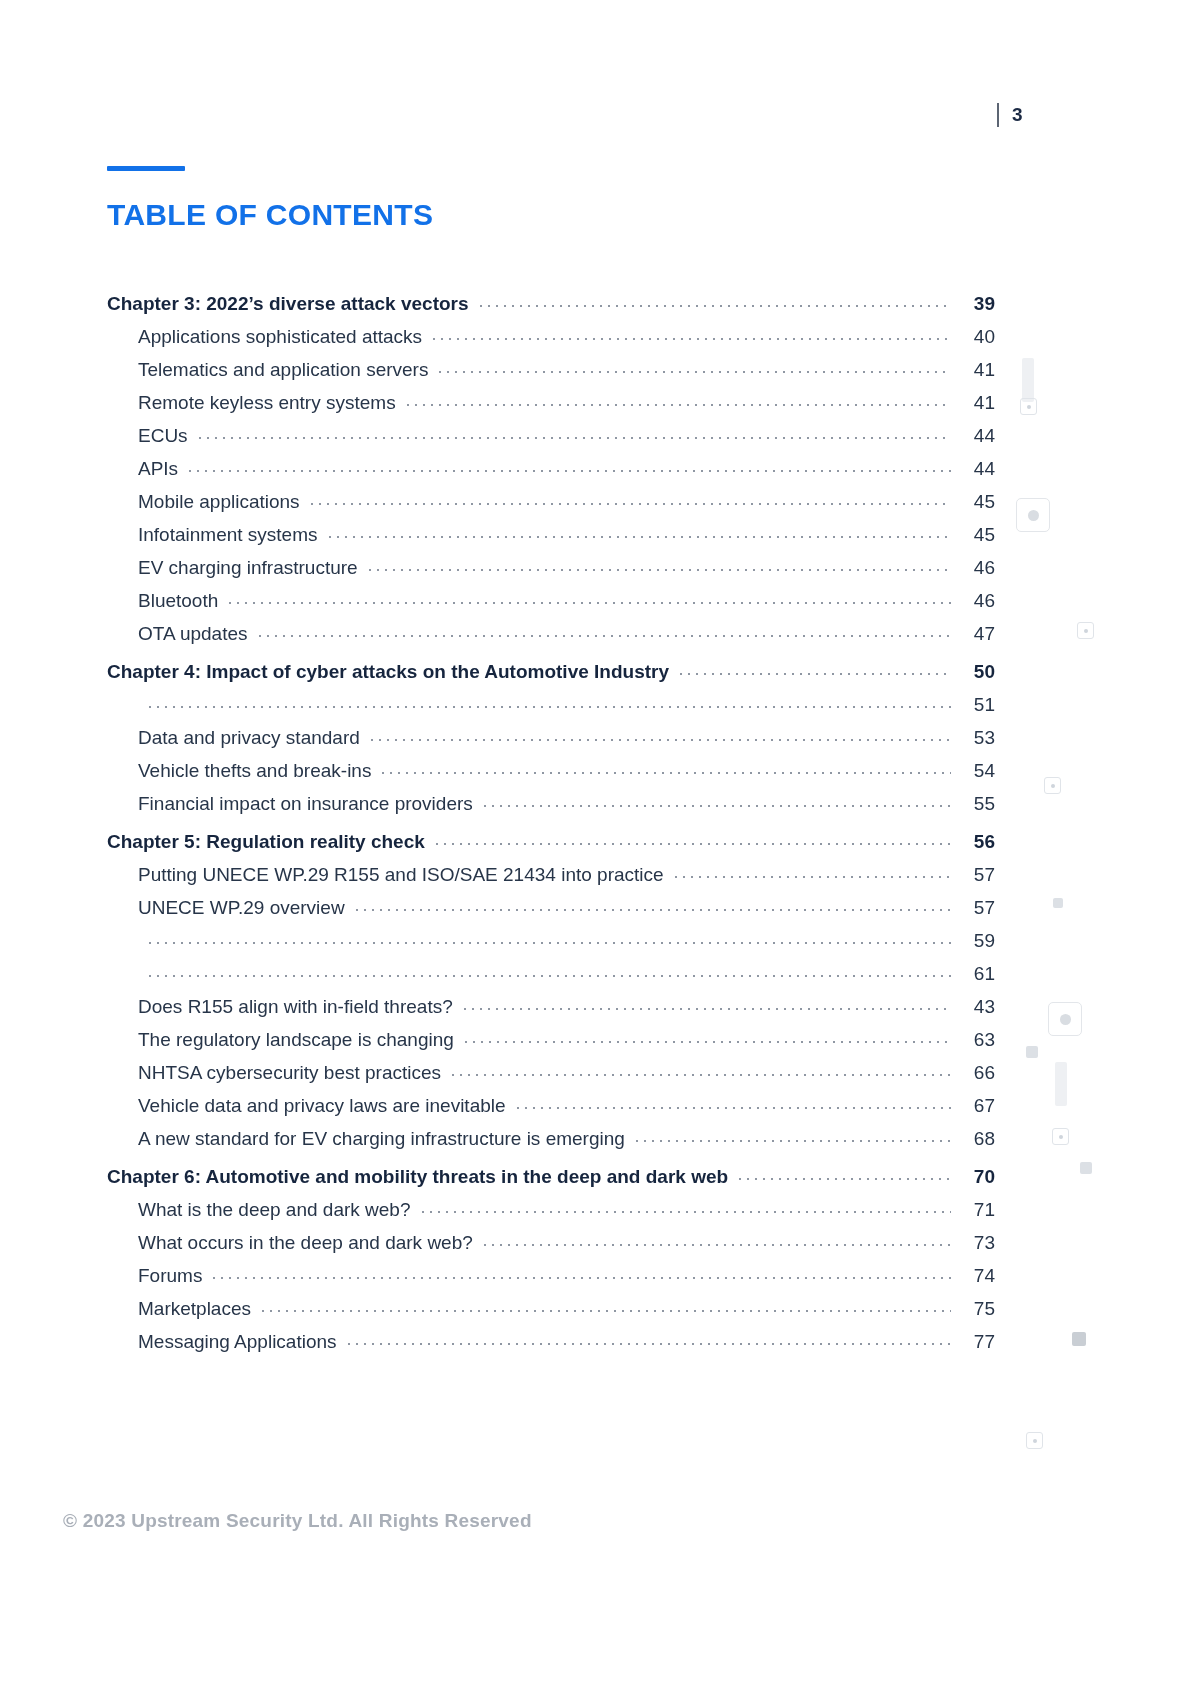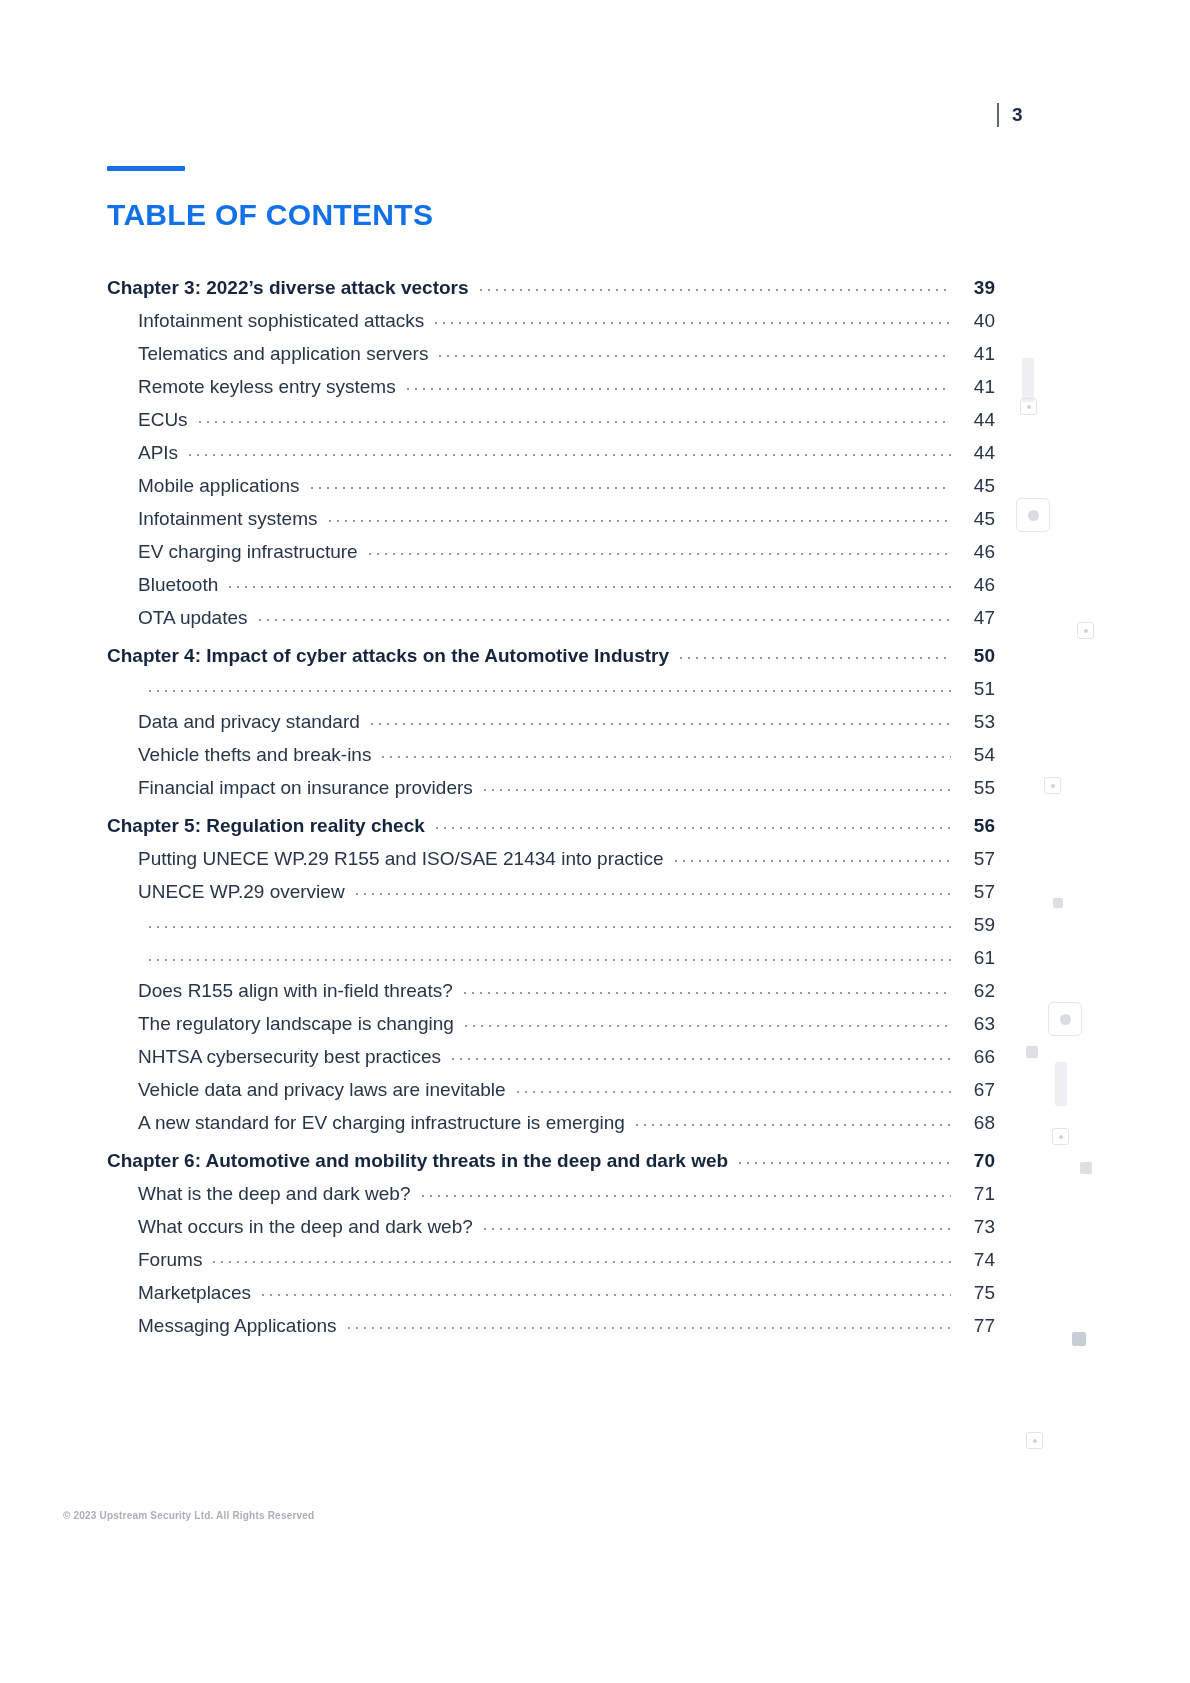--- a/index.html
+++ b/index.html
@@ -50,21 +50,21 @@
   }
   h1.page-title {
     margin: 26px 0 0 0;
     font-size: 30px;
     line-height: 36px;
     font-weight: 700;
     color: #1271e8;
     letter-spacing: 0.3px;
   }
 
-  .toc { margin-top: 44px; }
+  .toc { margin-top: 60px; }
 
   .toc-row {
     display: flex;
     align-items: baseline;
     font-size: 19px;
     line-height: 22px;
   }
   .toc-row.item {
     margin: 0 0 11px 0;
     padding-left: 31px;
@@ -93,21 +93,21 @@
     min-width: 36px;
     text-align: right;
     white-space: nowrap;
   }
 
   
   .footer {
     position: absolute;
     left: 63px;
     top: 1510px;
-    font-size: 10px;
+    font-size: 19px;
     font-weight: 600;
     color: #a9afb8;
     letter-spacing: 0.2px;
   }
 
   
   .ornament { position: absolute; }
   .sq-dot {
     width: 15px; height: 15px;
     border: 1.5px solid #e0e4e9;
@@ -158,21 +158,21 @@
     <div class="title-rule"></div>
     <h1 class="page-title">TABLE OF CONTENTS</h1>
     <nav class="toc" id="toc">
         <section class="toc-section">
           <div class="toc-row chapter">
             <span class="toc-label">Chapter 3: 2022’s diverse attack vectors</span>
             <span class="toc-dots"></span>
             <span class="toc-page">39</span>
           </div>
           <div class="toc-row item">
-            <span class="toc-label">Infotainment sophisticated attacks</span>
+            <span class="toc-label">Applications sophisticated attacks</span>
             <span class="toc-dots"></span>
             <span class="toc-page">40</span>
           </div>
           <div class="toc-row item">
             <span class="toc-label">Telematics and application servers</span>
             <span class="toc-dots"></span>
             <span class="toc-page">41</span>
           </div>
           <div class="toc-row item">
             <span class="toc-label">Remote keyless entry systems</span>
@@ -261,21 +261,21 @@
             <span class="toc-dots"></span>
             <span class="toc-page">59</span>
           </div>
           <div class="toc-row item">
             <span class="toc-dots"></span>
             <span class="toc-page">61</span>
           </div>
           <div class="toc-row item">
             <span class="toc-label">Does R155 align with in-field threats?</span>
             <span class="toc-dots"></span>
-            <span class="toc-page">62</span>
+            <span class="toc-page">43</span>
           </div>
           <div class="toc-row item">
             <span class="toc-label">The regulatory landscape is changing</span>
             <span class="toc-dots"></span>
             <span class="toc-page">63</span>
           </div>
           <div class="toc-row item">
             <span class="toc-label">NHTSA cybersecurity best practices</span>
             <span class="toc-dots"></span>
             <span class="toc-page">66</span>

